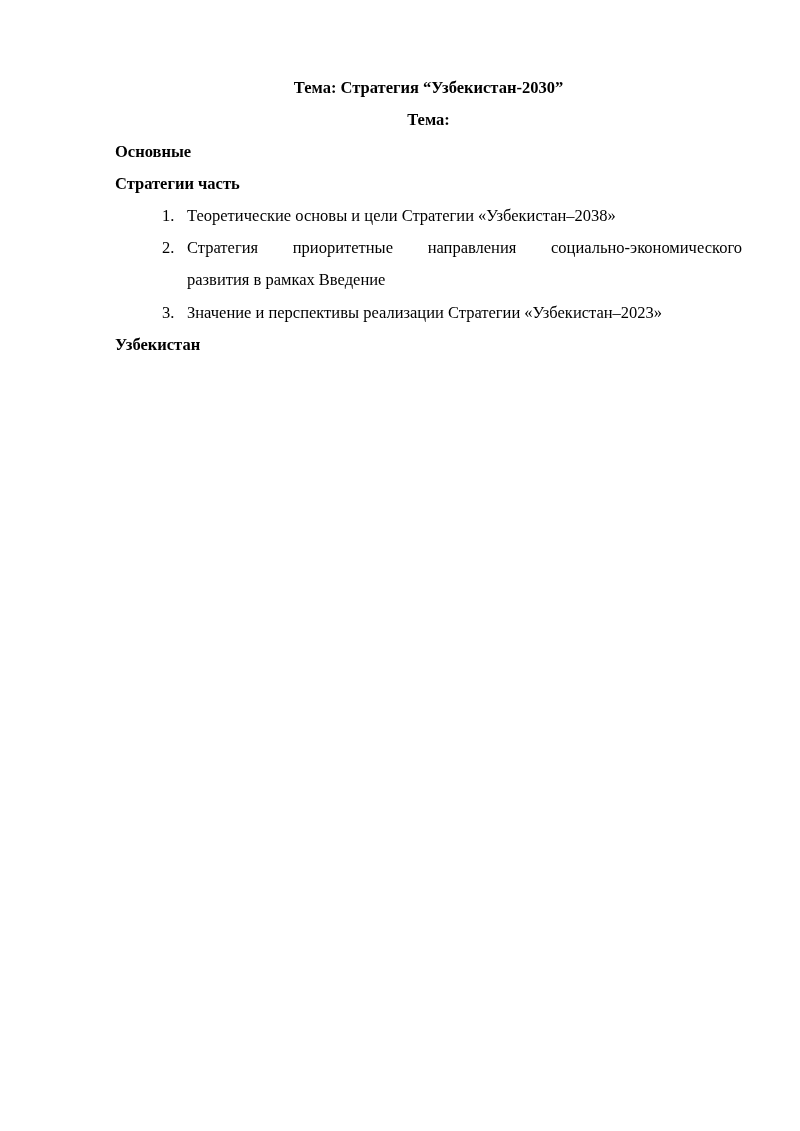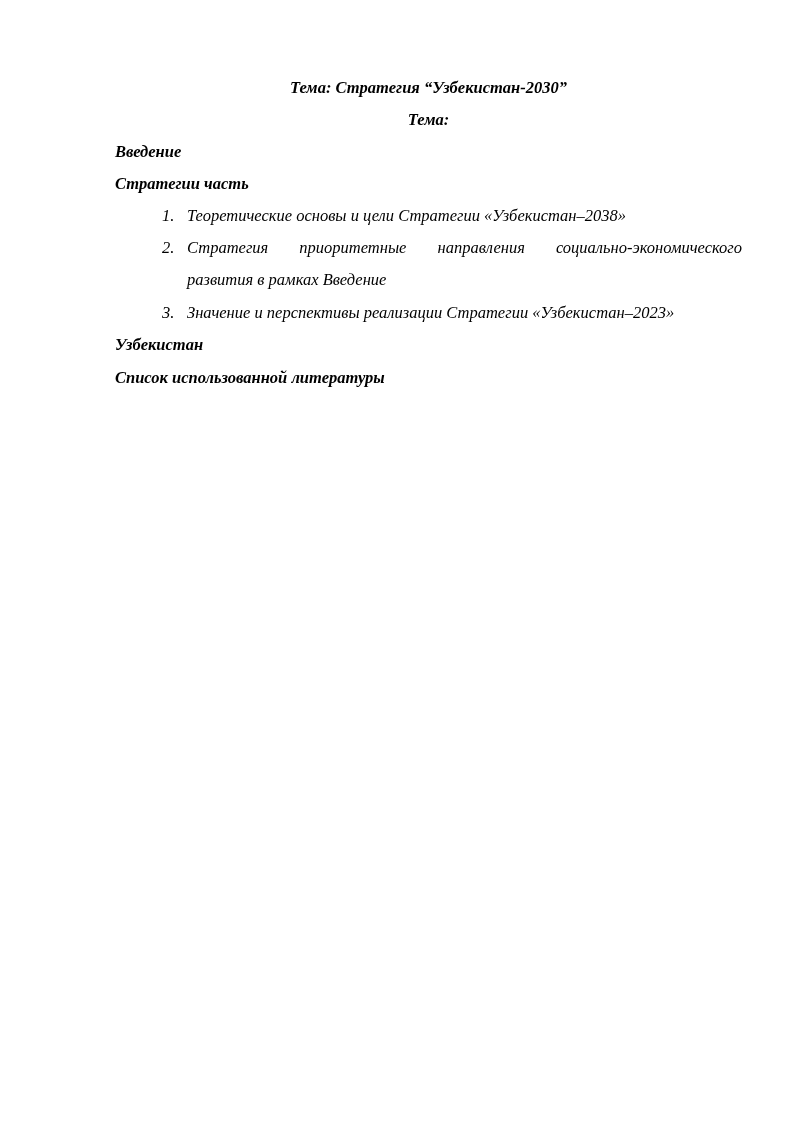--- a/index.html
+++ b/index.html
@@ -19,21 +19,20 @@
     .page {
       position: absolute;
       left: 0; top: 0;
       width: 800px; height: 1131px;
       background: #ffffff;
     }
     .line {
       position: absolute;
       white-space: nowrap;
       line-height: 20px;
-      font-style: italic;
     }
     .center {
       left: 115px;
       width: 627px;
       text-align: center;
     }
     .bold { font-weight: bold; }
     .heading {
       left: 115px;
     }
@@ -56,21 +55,21 @@
   </style>
 </head>
 <body>
 
 <div class="page">
 
   <div class="line center bold" style="top:78px;">Тема: Стратегия “Узбекистан-2030”</div>
 
   <div class="line center bold" style="top:110px;">Тема:</div>
 
-  <div class="line heading bold" style="top:142px;">Введение</div>
+  <div class="line heading bold" style="top:142px;">Основные</div>
 
   <div class="line heading bold" style="top:174px;">Стратегии часть</div>
 
   <div>
     <div class="line" style="top:206px; left:0; width:800px;">
       <span class="num">1.</span>
       <span class="item-text">Теоретические основы и цели Стратегии «Узбекистан–2038»</span>
     </div>
 
     <div class="line" style="top:238px; left:0; width:800px;">
@@ -82,15 +81,14 @@
     </div>
 
     <div class="line" style="top:303px; left:0; width:800px;">
       <span class="num">3.</span>
       <span class="item-text">Значение и перспективы реализации Стратегии «Узбекистан–2023»</span>
     </div>
   </div>
 
   <div class="line heading bold" style="top:335px;">Узбекистан</div>
 
-  <div class="line heading bold" style="top:368px;">Список использованной литературы</div>
 
 </div>
 
 </body></html>

